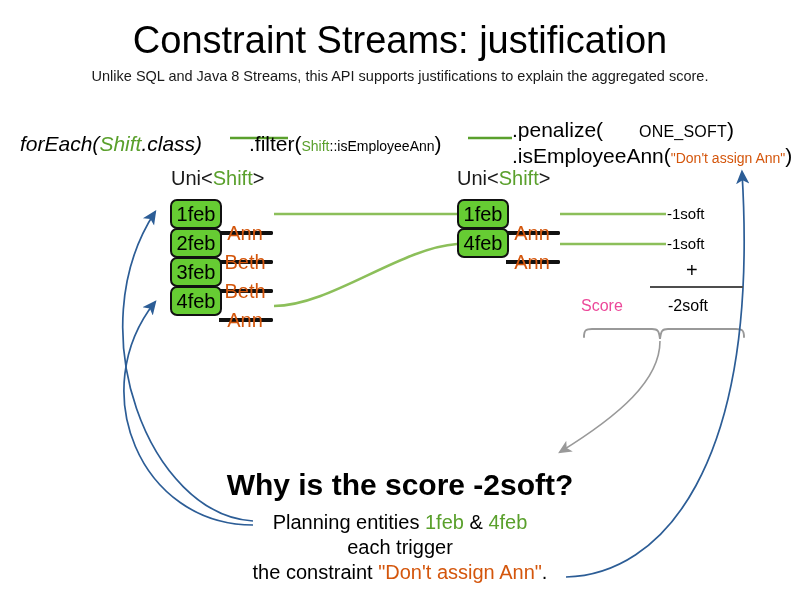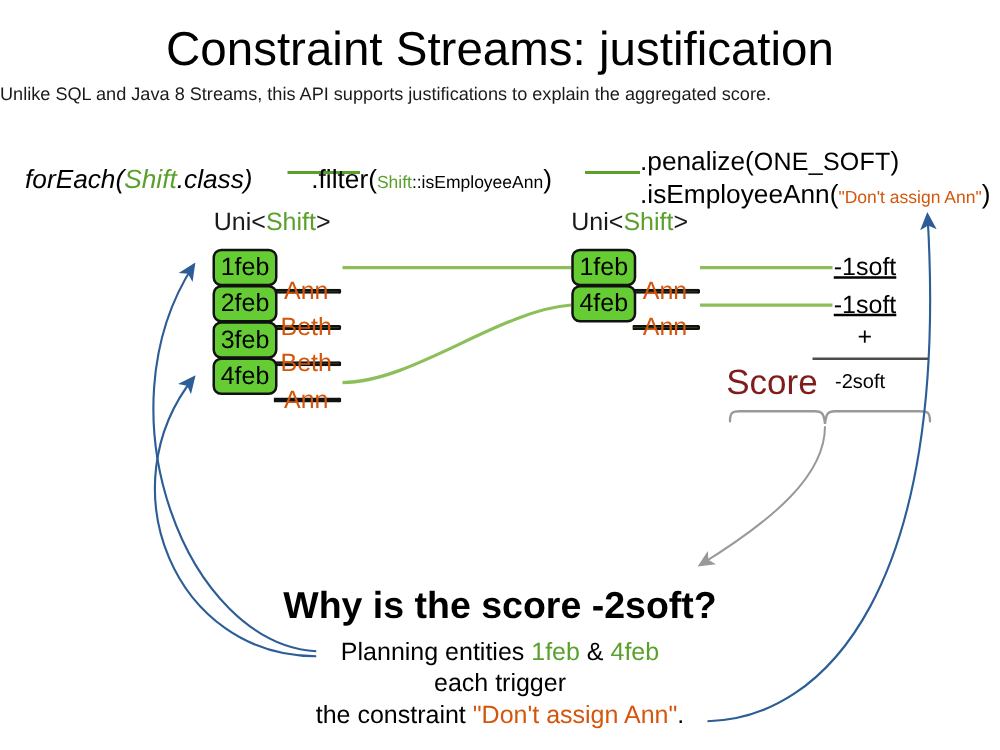--- a/index.html
+++ b/index.html
@@ -36,21 +36,21 @@
     line-height: 44px;
     font-weight: normal;
     color: #000000;
     white-space: nowrap;
   }
   .subtitle {
     position: absolute;
     left: 0;
     top: 67px;
     width: 800px;
-    text-align: left;
+    text-align: center;
     font-size: 14.5px;
     line-height: 18px;
     color: #1a1a1a;
     white-space: nowrap;
   }
 
   
   .code {
     position: absolute;
     font-size: 21px;
@@ -58,21 +58,21 @@
     color: #000000;
     white-space: nowrap;
   }
   .code-foreach { left: 20px;  top: 131px; font-style: italic; }
   .code-filter  { left: 249px; top: 131px; }
   .code-pen     { left: 512px; top: 117px; }
   .code-cons    { left: 512px; top: 143px; }
   .grn { color: #5aa02c; }
   .org { color: #d4560c; }
   .small-ident { font-size: 14px; }
-  .smallcaps { font-size: 20px; letter-spacing: .2px; }
+  .smallcaps { font-size: 16px; letter-spacing: .2px; margin-left: 36px; }
   .cons-str { font-size: 14px; color: #d4560c; }
 
   
   .uni-label {
     position: absolute;
     font-size: 20px;
     line-height: 24px;
     color: #1a1a1a;
     white-space: nowrap;
   }
@@ -112,25 +112,24 @@
     color: #d4560c;
     border-left: none;
     border-top-left-radius: 0;
     border-bottom-left-radius: 0;
     margin-top: 32px;
   }
 
   
   .soft-label {
     position: absolute;
-    font-size: 20px;
+    font-size: 15px;
     line-height: 22px;
     color: #000000;
     white-space: nowrap;
-    text-decoration: underline;
   }
   .soft-1 { left: 667px; top: 203px; }
   .soft-2 { left: 667px; top: 233px; }
 
   
   .plus-sign {
     position: absolute;
     left: 686px;
     top: 260px;
     font-size: 20px;
@@ -142,23 +141,23 @@
     left: 650px;
     top: 286px;
     width: 93px;
     height: 2px;
     background: #4d4d4d;
   }
   .score-word {
     position: absolute;
     left: 581px;
     top: 294px;
-    font-size: 28px;
+    font-size: 16px;
     line-height: 24px;
-    color: #7f1d1d;
+    color: #ec4899;
     white-space: nowrap;
   }
   .score-total {
     position: absolute;
     left: 668px;
     top: 294px;
     font-size: 16px;
     line-height: 24px;
     color: #000000;
     white-space: nowrap;

